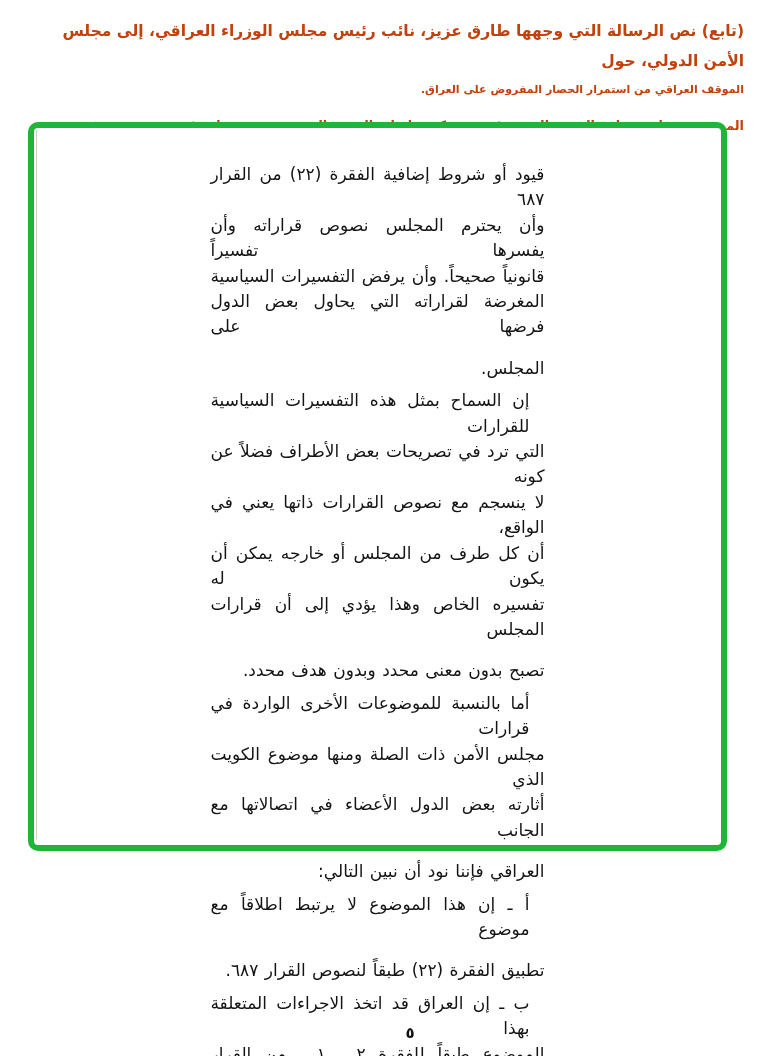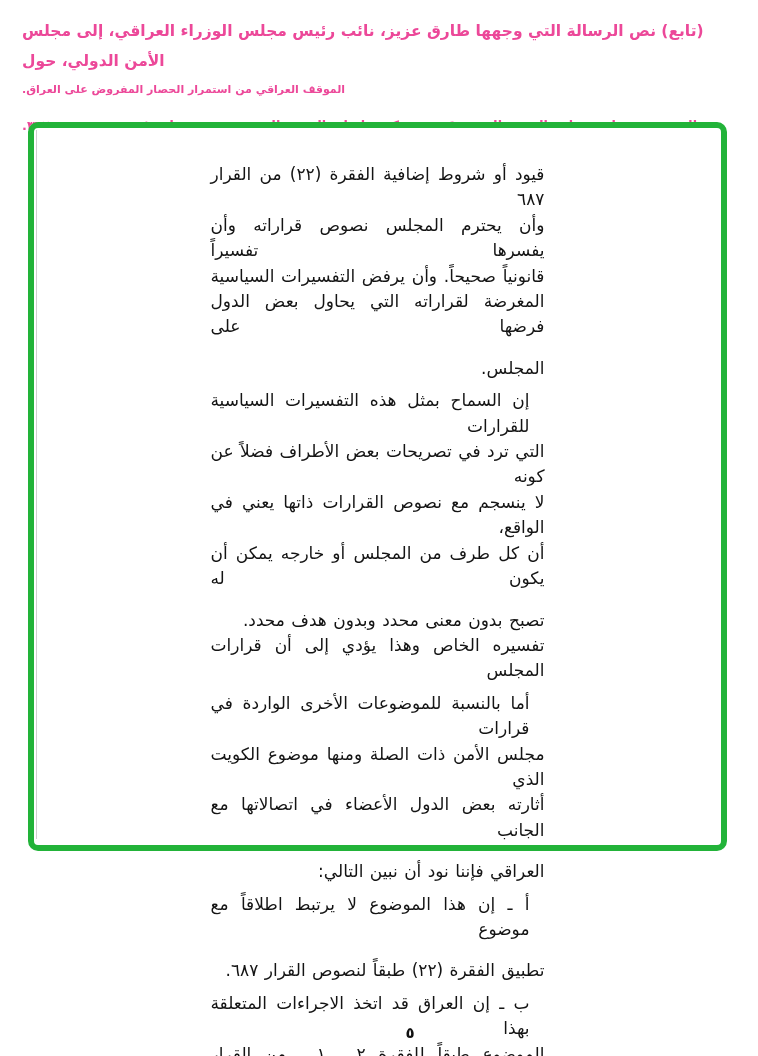--- a/index.html
+++ b/index.html
@@ -14,23 +14,23 @@
     overflow: hidden;
     font-family: "DejaVu Sans", sans-serif;
     color: #151515;
     direction: rtl;
   }
   .doc-header {
     position: absolute;
     top: 16px;
     right: 14px;
     left: 22px;
-    text-align: left;
+    text-align: right;
     font-weight: bold;
-    color: #ec4899;
+    color: #c2410c;
   }
   .title-line1 {
     font-size: 15.5px;
     line-height: 30px;
   }
   .title-line2 {
     font-size: 11px;
     line-height: 28px;
   }
   .source-line {
@@ -108,22 +108,22 @@
         <div class="bline">وأن يحترم المجلس نصوص قراراته وأن يفسرها تفسيراً</div>
         <div class="bline">قانونياً صحيحاً. وأن يرفض التفسيرات السياسية</div>
         <div class="bline">المغرضة لقراراته التي يحاول بعض الدول فرضها على</div>
         <div class="bline last">المجلس.</div>
       </div>
       <div class="para">
         <div class="bline first-indent">إن السماح بمثل هذه التفسيرات السياسية للقرارات</div>
         <div class="bline">التي ترد في تصريحات بعض الأطراف فضلاً عن كونه</div>
         <div class="bline">لا ينسجم مع نصوص القرارات ذاتها يعني في الواقع،</div>
         <div class="bline">أن كل طرف من المجلس أو خارجه يمكن أن يكون له</div>
+        <div class="bline">تفسيره الخاص وهذا يؤدي إلى أن قرارات المجلس</div>
         <div class="bline last">تصبح بدون معنى محدد وبدون هدف محدد.</div>
-        <div class="bline">تفسيره الخاص وهذا يؤدي إلى أن قرارات المجلس</div>
       </div>
       <div class="para">
         <div class="bline first-indent">أما بالنسبة للموضوعات الأخرى الواردة في قرارات</div>
         <div class="bline">مجلس الأمن ذات الصلة ومنها موضوع الكويت الذي</div>
         <div class="bline">أثارته بعض الدول الأعضاء في اتصالاتها مع الجانب</div>
         <div class="bline last">العراقي فإننا نود أن نبين التالي:</div>
       </div>
       <div class="para">
         <div class="bline first-indent">أ ـ إن هذا الموضوع لا يرتبط اطلاقاً مع موضوع</div>
         <div class="bline last">تطبيق الفقرة (٢٢) طبقاً لنصوص القرار ٦٨٧.</div>

